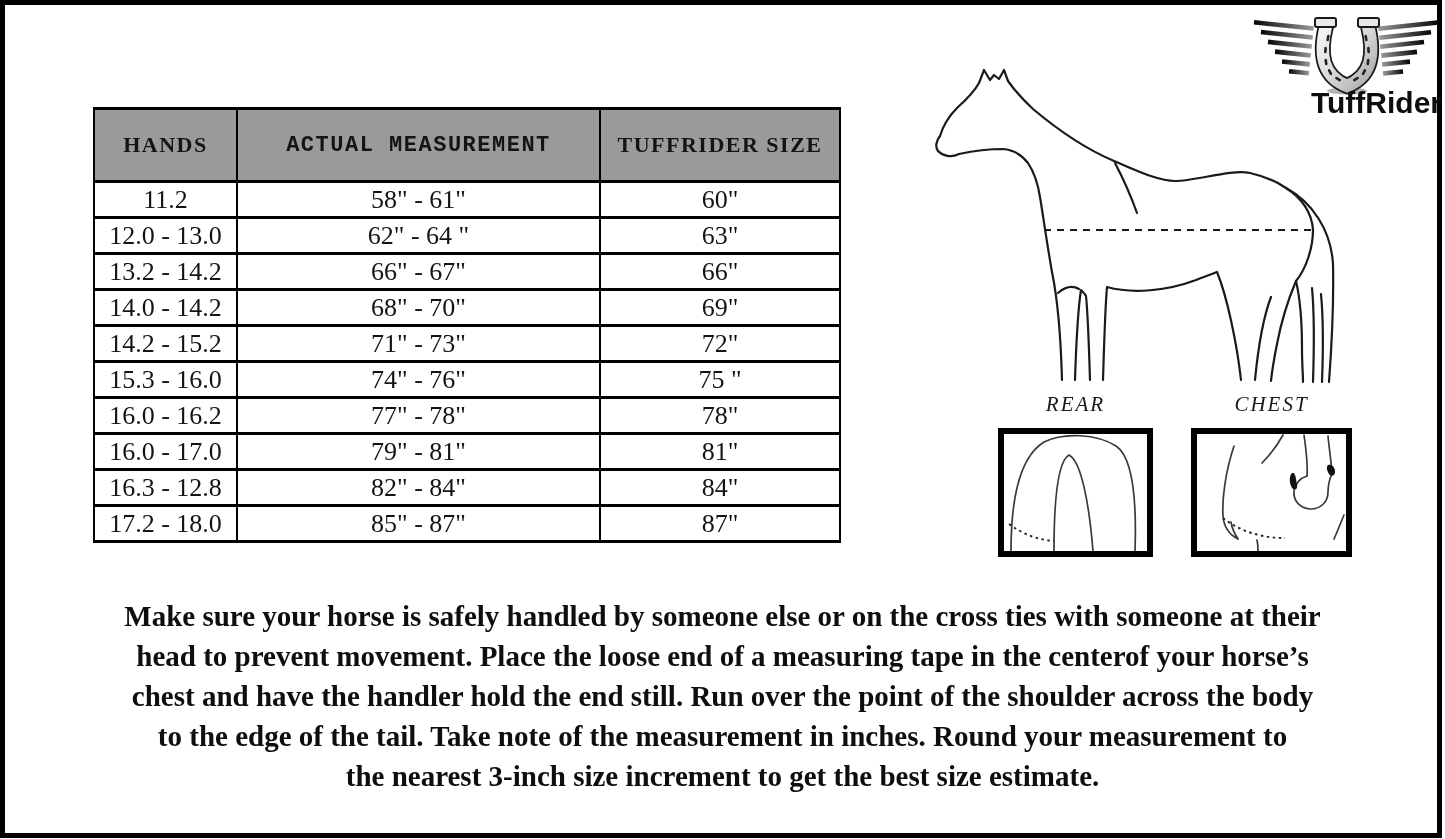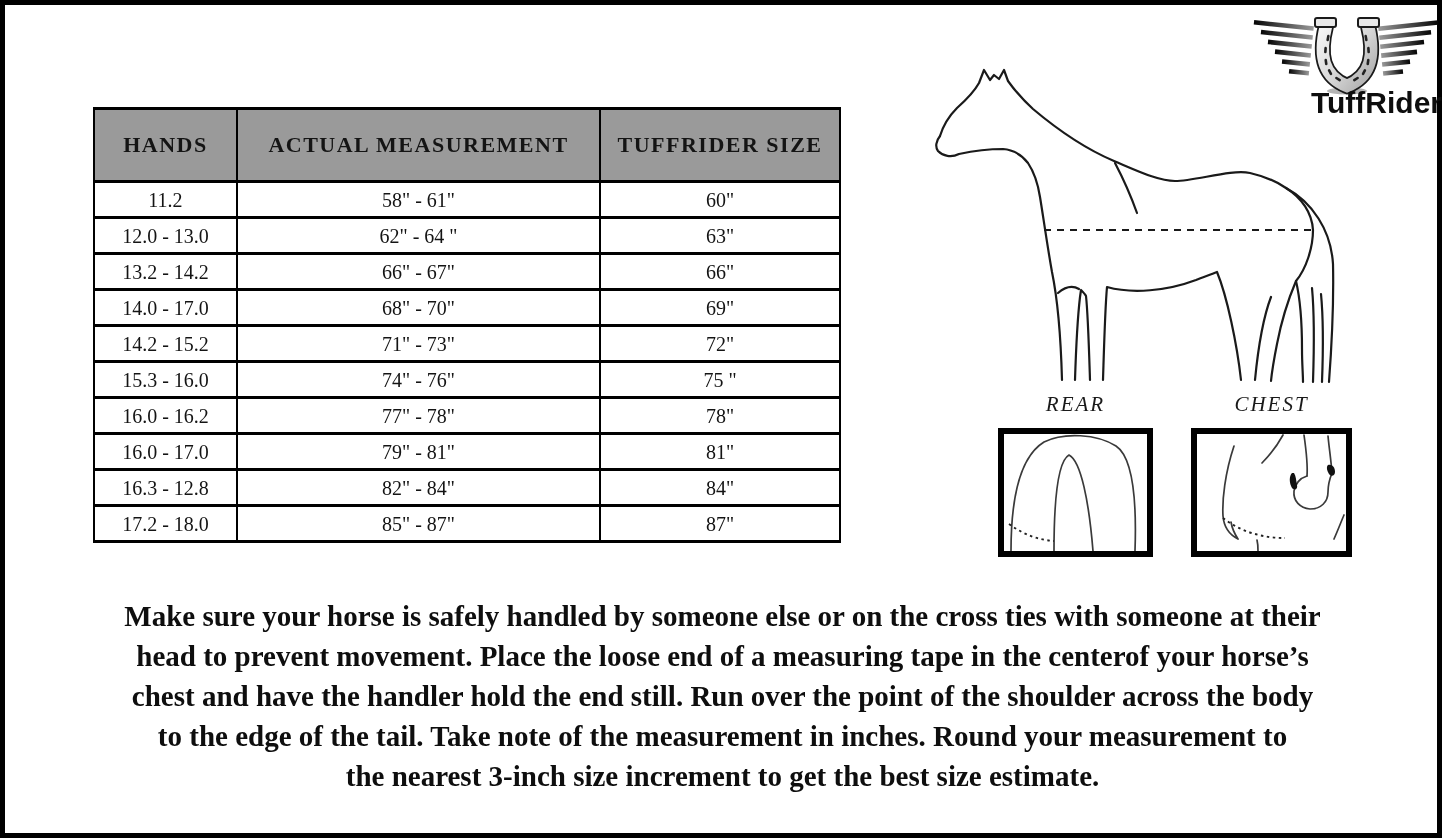--- a/index.html
+++ b/index.html
@@ -12,22 +12,22 @@
   
   table.size-table{position:absolute;left:93px;top:107px;border-collapse:collapse;background:#fff;}
   table.size-table th, table.size-table td{
     border:3px solid #000;border-left-width:2px;border-right-width:2px;
     text-align:center;vertical-align:middle;padding:0;
   }
   table.size-table th{
     background:var(--header-bg,#9a9a9a);
     height:70px;font-size:22px;font-weight:bold;letter-spacing:1.5px;color:#141414;
   }
-  table.size-table td{height:33px;font-size:20px;line-height:1;color:#141414;}
-  .col-hands{width:141px;margin-left:15px;} .col-meas{width:361px;} .col-size{width:238px;}
+  table.size-table td{height:33px;font-size:26px;line-height:1;color:#141414;}
+  .col-hands{width:141px;margin-left:15px;} .col-meas{width:361px;font-family:Liberation Mono, monospace;} .col-size{width:238px;}
 
   
   .horse-svg{position:absolute;left:900px;top:50px;}
 
   
   .logo{position:absolute;left:1252px;top:14px;width:190px;height:112px;}
   .logo-emblem{position:absolute;left:0;top:0;}
   .logo-text{
     position:absolute;left:0;top:72px;width:100%;text-align:right;
     font-family:"Liberation Sans", sans-serif;font-weight:bold;font-size:30px;color:#0d0d0d;
@@ -80,21 +80,21 @@
           <td>12.0 - 13.0</td>
           <td>62" - 64 "</td>
           <td>63"</td>
         </tr>
         <tr>
           <td>13.2 - 14.2</td>
           <td>66" - 67"</td>
           <td>66"</td>
         </tr>
         <tr>
-          <td>14.0 - 17.0</td>
+          <td>14.0 - 14.2</td>
           <td>68" - 70"</td>
           <td>69"</td>
         </tr>
         <tr>
           <td>14.2 - 15.2</td>
           <td>71" - 73"</td>
           <td>72"</td>
         </tr>
         <tr>
           <td>15.3 - 16.0</td>

